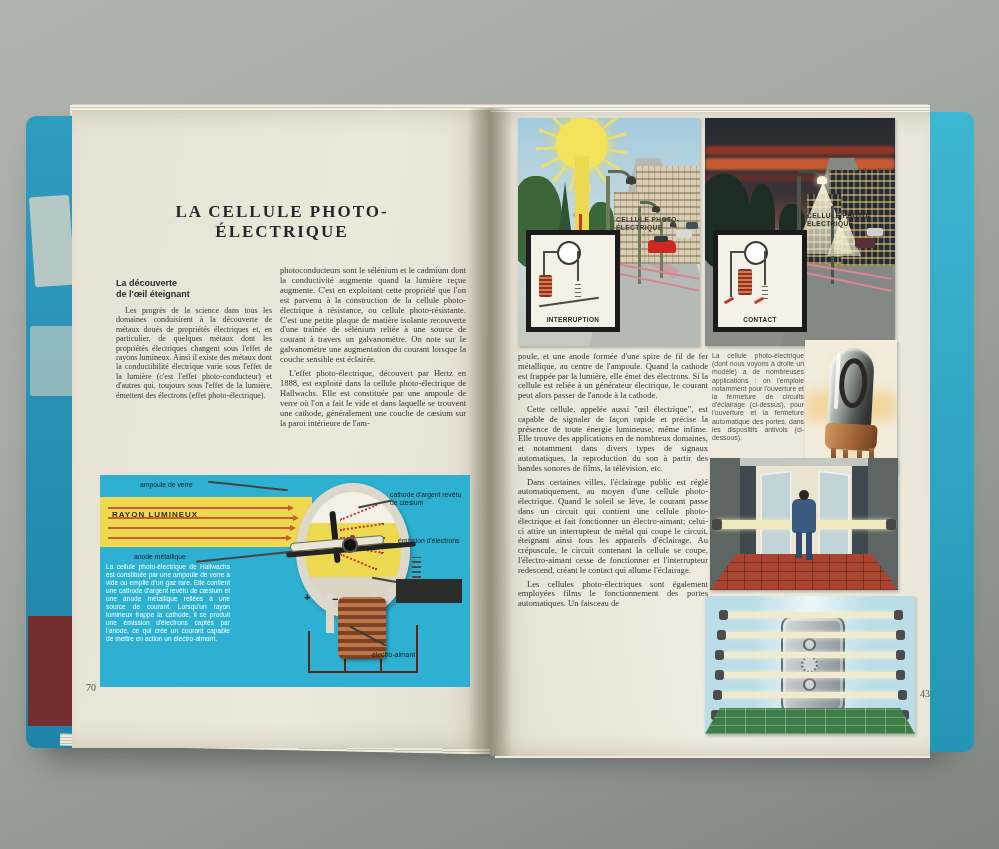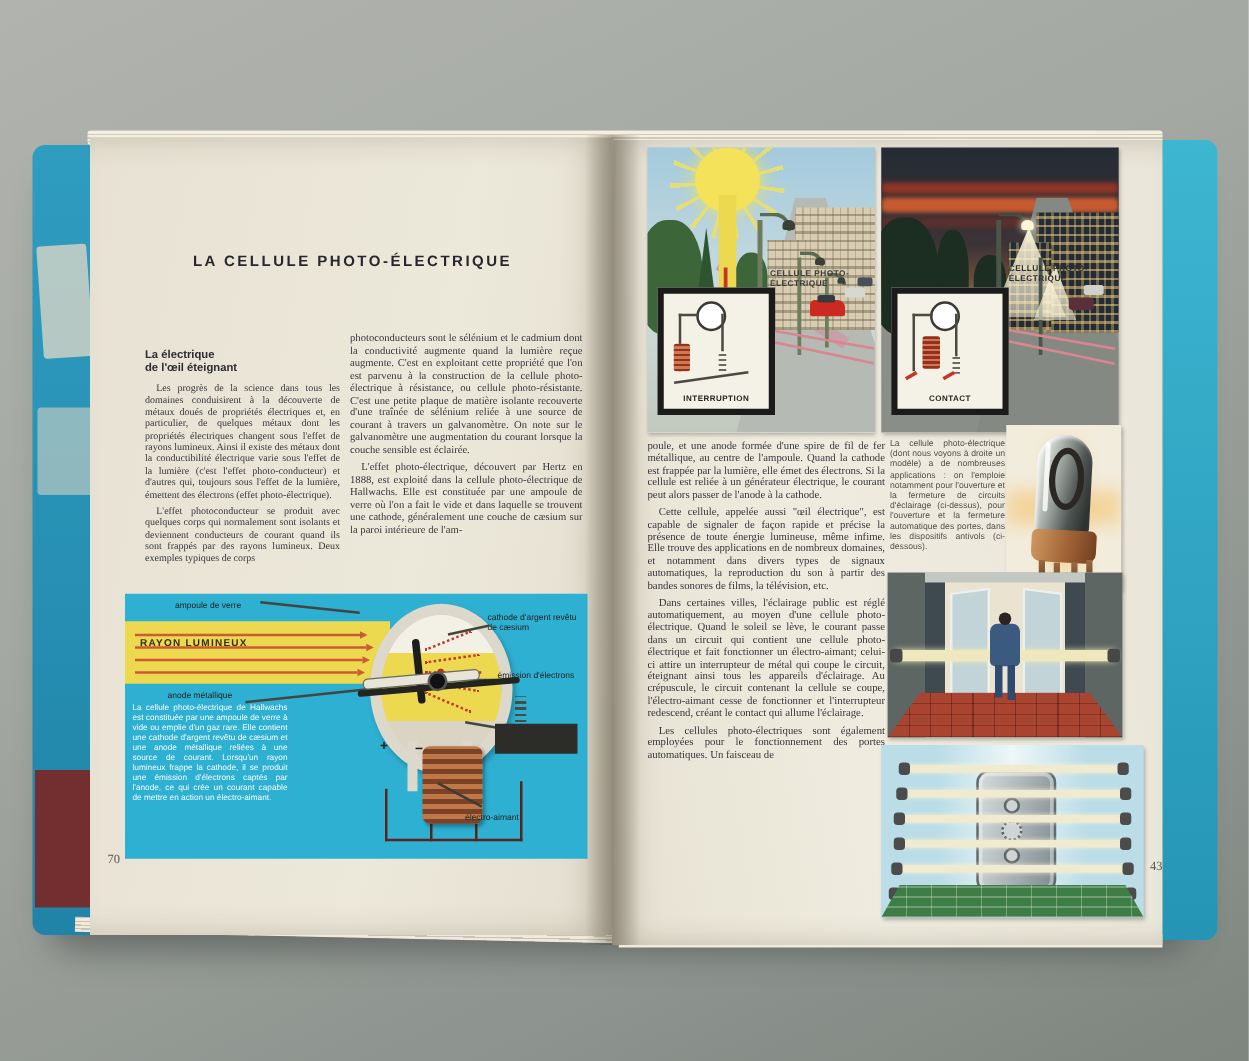--- a/index.html
+++ b/index.html
@@ -23,22 +23,22 @@
        background:repeating-linear-gradient(0deg,#efeadb 0 2px,#c9c3b2 2px 3px);}
   #page-edges-bl{left:60px;top:738px;width:430px;height:12px;transform:rotate(1.2deg);
        background:repeating-linear-gradient(0deg,#efeadb 0 2px,#c9c3b2 2px 3px);}
   #left-page{left:72px;top:110px;width:418px;height:638px;background:linear-gradient(100deg,#e7e2d3,#ece8da 60%,#e4dfd0);
              box-shadow:inset -18px 0 24px rgba(90,80,60,.25);}
   #right-page{left:490px;top:112px;width:440px;height:644px;background:linear-gradient(80deg,#e6e1d2,#efecdf 40%,#e9e5d8);
               box-shadow:inset 16px 0 22px rgba(90,80,60,.28);}
   #spine-shadow{left:468px;top:108px;width:44px;height:648px;
        background:linear-gradient(90deg,rgba(60,50,35,0),rgba(60,50,35,.35) 50%,rgba(60,50,35,0));}
   
-  #page-title{left:40px;top:92px;width:340px;text-align:center;font-family:Liberation Sans, sans-serif;
-              font-weight:bold;font-size:12px;letter-spacing:2px;color:#26262c;}
+  #page-title{left:40px;top:92px;width:340px;text-align:center;font-family:Liberation Serif, serif;
+              font-weight:bold;font-size:17px;letter-spacing:2px;color:#26262c;}
   .col{color:#35353c;text-align:justify;}
   .col p{margin:0 0 4px 0;}
   .col p.ind{text-indent:9px;}
   #lcol1{left:44px;top:196px;width:156px;height:166px;font-size:8px;line-height:9.4px;overflow:hidden;}
   #lcol1-head{left:44px;top:168px;font-family:"Liberation Sans",sans-serif;font-weight:bold;
               font-size:9px;line-height:11px;color:#2b2b31;}
   #lcol2{left:208px;top:156px;width:186px;height:208px;font-size:8.5px;line-height:9.9px;overflow:hidden;}
   #pagenum-50{left:14px;top:572px;font-size:10px;color:#56564e;}
   
   #diagram{left:28px;top:365px;width:370px;height:212px;background:#2eb0d2;overflow:hidden;}
@@ -173,26 +173,25 @@
 </div>
 <div class="abs" id="cover-right"></div>
 <div class="abs" id="page-edges-top"></div>
 <div class="abs" id="page-edges-bl"></div>
 <div class="abs" id="page-edges-bottom"></div>
 
 <div class="abs" id="left-page">
   <div class="abs" id="page-title">LA CELLULE PHOTO-ÉLECTRIQUE</div>
 
   <div class="abs" id="lcol1-head">
-    <span class="abs" style="position:static;display:block">La électrique</span>
+    <span class="abs" style="position:static;display:block">La découverte</span>
     <span class="abs" style="position:static;display:block">de l'œil éteignant</span>
   </div>
   <div class="abs col" id="lcol1">
     <p class="ind">Les progrès de la science dans tous les domaines conduisirent à la découverte de métaux doués de propriétés électriques et, en particulier, de quelques métaux dont les propriétés électriques changent sous l'effet de rayons lumineux. Ainsi il existe des métaux dont la conductibilité électrique varie sous l'effet de la lumière (c'est l'effet photo-conducteur) et d'autres qui, toujours sous l'effet de la lumière, émettent des électrons (effet photo-électrique).</p>
-    <p class="ind">L'effet photoconducteur se produit avec quelques corps qui normalement sont isolants et deviennent conducteurs de courant quand ils sont frappés par des rayons lumineux. Deux exemples typiques de corps</p>
   </div>
   <div class="abs col" id="lcol2">
     <p>photoconducteurs sont le sélénium et le cadmium dont la conductivité augmente quand la lumière reçue augmente. C'est en exploitant cette propriété que l'on est parvenu à la construction de la cellule photo-électrique à résistance, ou cellule photo-résistante. C'est une petite plaque de matière isolante recouverte d'une traînée de sélénium reliée à une source de courant à travers un galvanomètre. On note sur le galvanomètre une augmentation du courant lorsque la couche sensible est éclairée.</p>
     <p class="ind">L'effet photo-électrique, découvert par Hertz en 1888, est exploité dans la cellule photo-électrique de Hallwachs. Elle est constituée par une ampoule de verre où l'on a fait le vide et dans laquelle se trouvent une cathode, généralement une couche de cæsium sur la paroi intérieure de l'am-</p>
   </div>
 
   <div class="abs" id="diagram">
     <div class="abs" id="d-beam"></div>
     <div class="abs">
       <div class="abs ray" style="left:8px;top:32px;width:180px"></div>
@@ -322,21 +321,21 @@
       <div class="abs sparkle" style="left:36px;top:64px;width:10px;height:3px"></div>
       <div class="inset-label">CONTACT</div>
     </div>
     <div class="cell-label" style="left:102px;top:94px;width:86px;color:#2f2f2c">CELLULE PHOTO-ÉLECTRIQUE</div>
   </div>
 
   <div class="abs col" id="rcol">
     <p>poule, et une anode formée d'une spire de fil de fer métallique, au centre de l'ampoule. Quand la cathode est frappée par la lumière, elle émet des électrons. Si la cellule est reliée à un générateur électrique, le courant peut alors passer de l'anode à la cathode.</p>
     <p class="ind">Cette cellule, appelée aussi "œil électrique", est capable de signaler de façon rapide et précise la présence de toute énergie lumineuse, même infime. Elle trouve des applications en de nombreux domaines, et notamment dans divers types de signaux automatiques, la reproduction du son à partir des bandes sonores de films, la télévision, etc.</p>
     <p class="ind">Dans certaines villes, l'éclairage public est réglé automatiquement, au moyen d'une cellule photo-électrique. Quand le soleil se lève, le courant passe dans un circuit qui contient une cellule photo-électrique et fait fonctionner un électro-aimant; celui-ci attire un interrupteur de métal qui coupe le circuit, éteignant ainsi tous les appareils d'éclairage. Au crépuscule, le circuit contenant la cellule se coupe, l'électro-aimant cesse de fonctionner et l'interrupteur redescend, créant le contact qui allume l'éclairage.</p>
-    <p class="ind">Les cellules photo-électriques sont également employées pour le fonctionnement des portes automatiques. Un faisceau de</p>
+    <p class="ind">Les cellules photo-électriques sont également employées films le fonctionnement des portes automatiques. Un faisceau de</p>
   </div>
 
   <div class="abs" id="rsidebar">La cellule photo-électrique (dont nous voyons à droite un modèle) a de nombreuses applications : on l'emploie notamment pour l'ouverture et la fermeture de circuits d'éclairage (ci-dessus), pour l'ouverture et la fermeture automatique des portes, dans les dispositifs antivols (ci-dessous).</div>
 
   <div class="abs scene" id="cellpic">
     <div class="abs cross" style="left:0;top:52px;width:92px;height:28px"></div>
     <div class="abs cross" style="left:34px;top:16px;width:26px;height:100px"></div>
     <div class="abs" id="tube">
       <div class="abs" id="tube-loop"></div>
       <div class="abs" style="left:6px;top:6px;width:4px;height:56px;background:rgba(255,255,255,.8);border-radius:3px"></div>

